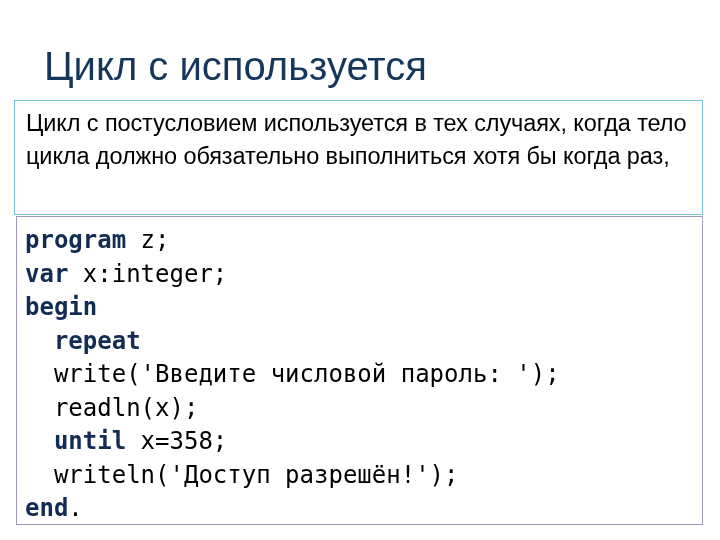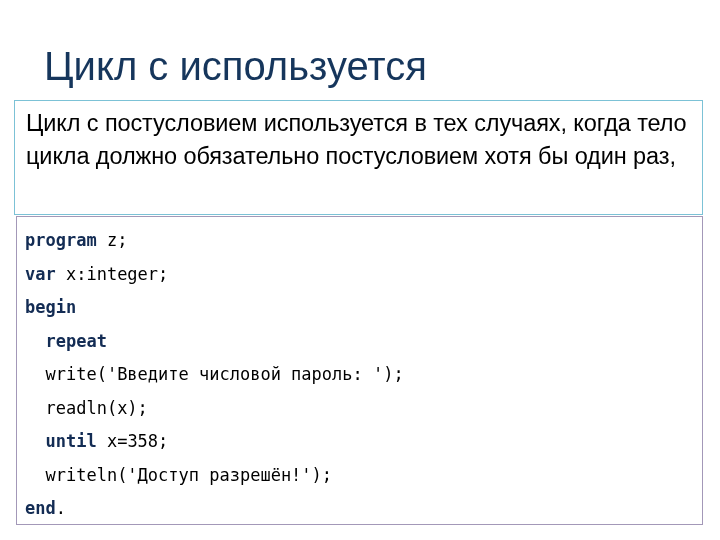--- a/index.html
+++ b/index.html
@@ -65,39 +65,39 @@
     box-sizing: border-box;
     border: 1.5px solid #a398b8;
     background: #ffffff;
     overflow: hidden;
   }
   .code-text {
     position: absolute;
     left: 8px;
     top: 7px;
     font-family: "DejaVu Sans Mono", "Liberation Mono", monospace;
-    font-size: 17px;
+    font-size: 24px;
     line-height: 33.5px;
     color: #000000;
     white-space: pre;
     letter-spacing: 0px;
   }
   .code-line {
     white-space: pre;
     height: 33.5px;
   }
   .kw {
     color: #132c54;
     font-weight: bold;
   }
 </style>
 </head>
 <body>
 
 <div class="slide-title">Цикл с используется</div>
 
 <div class="desc-box">
-  <div class="desc-text">Цикл с постусловием используется в тех случаях, когда тело цикла должно обязательно постусловием хотя бы один раз,</div>
+  <div class="desc-text">Цикл с постусловием используется в тех случаях, когда тело цикла должно обязательно выполниться хотя бы когда раз,</div>
 </div>
 
 <div class="code-box">
   <div class="code-text" id="code-listing"><div class="code-line"><span class="kw">program</span><span> z;</span></div><div class="code-line"><span class="kw">var</span><span> x:integer;</span></div><div class="code-line"><span class="kw">begin</span></div><div class="code-line">  <span class="kw">repeat</span></div><div class="code-line">  <span>write('Введите числовой пароль: ');</span></div><div class="code-line"> <span> readln(x);</span></div><div class="code-line">  <span class="kw">until</span><span> x=358;</span></div><div class="code-line">  <span>writeln('Доступ разрешён!');</span></div><div class="code-line"><span class="kw">end</span><span>.</span></div></div>
 </div>
 
 </body></html>

